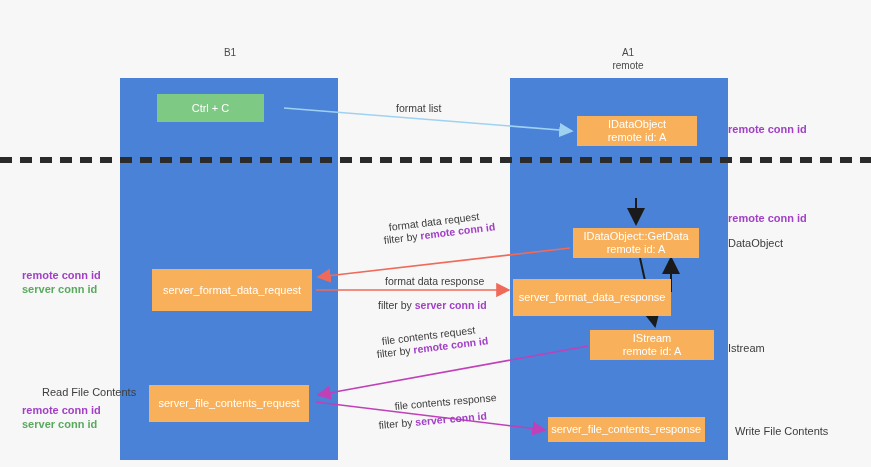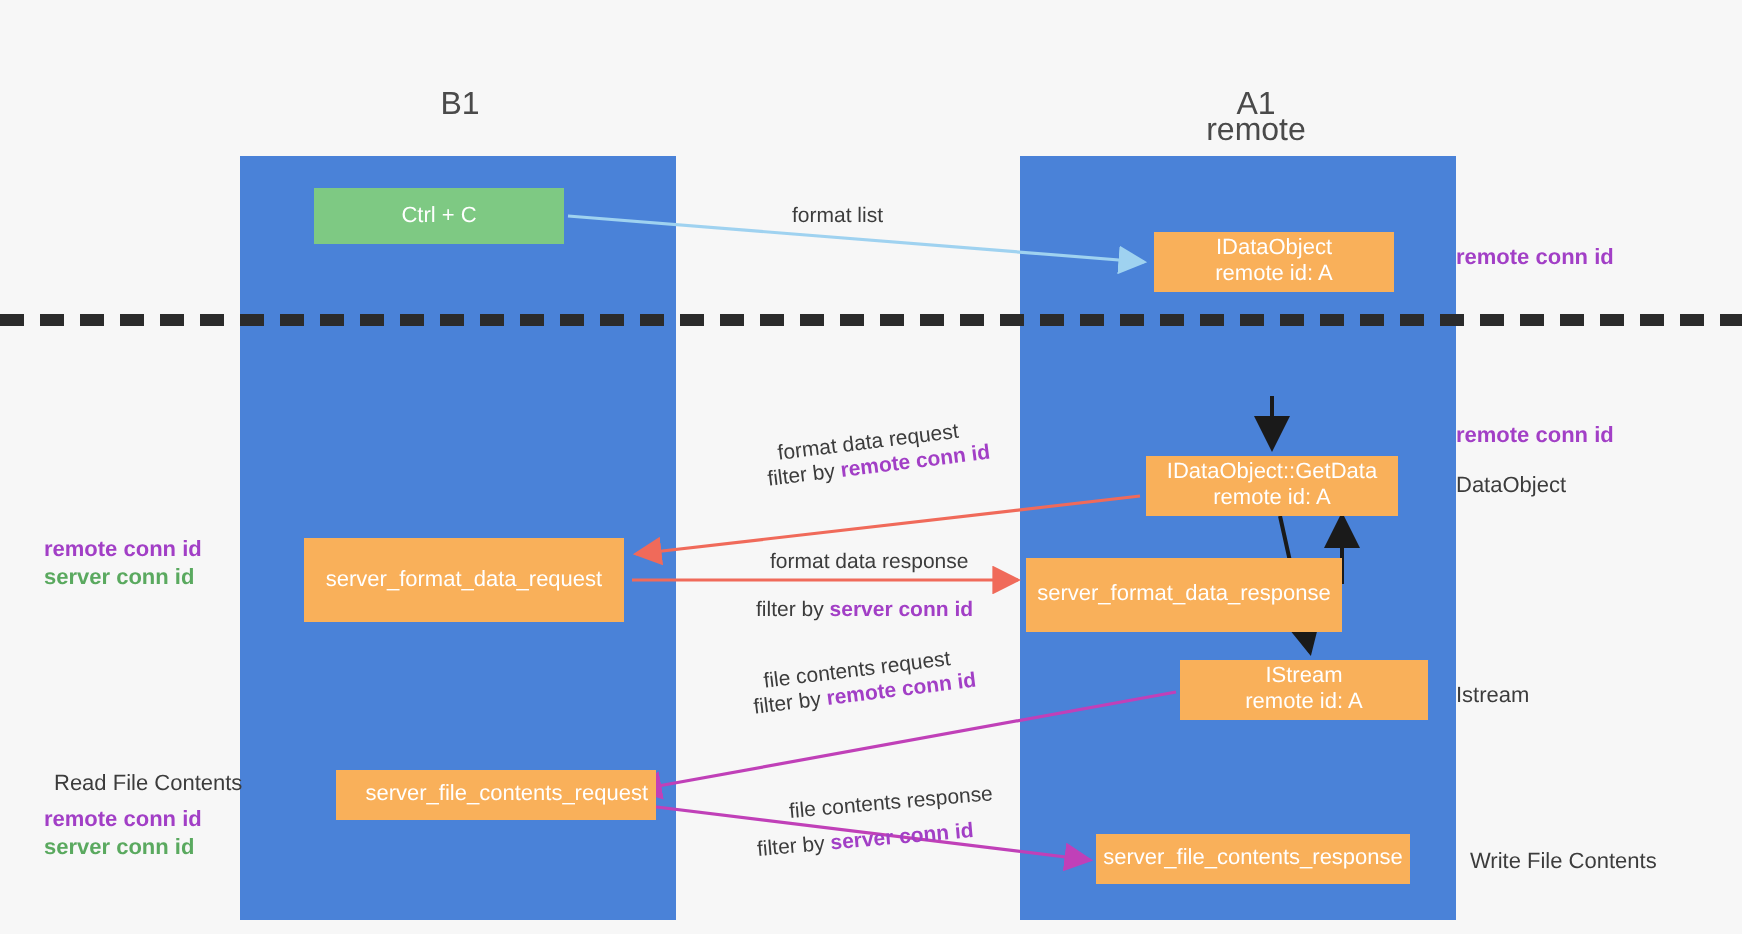--- a/index.html
+++ b/index.html
@@ -3,43 +3,43 @@
 <meta charset="utf-8">
 <style>
   html,body{margin:0;padding:0;background:#f7f7f7;}
   body{width:871px;height:467px;position:relative;overflow:hidden;
        font-family:"Liberation Sans","DejaVu Sans",sans-serif;color:#404040;}
   #stage{position:absolute;inset:0;}
 
   .title{position:absolute;left:0;top:5px;width:871px;text-align:center;
          font-size:15px;line-height:19px;color:#3c3c3c;}
 
-  .colhdr{position:absolute;text-align:center;font-size:16px;line-height:13px;color:#4a4a4a;}
+  .colhdr{position:absolute;text-align:center;font-size:10px;line-height:13px;color:#4a4a4a;}
   #hdr-b1{left:150px;top:46px;width:160px;}
   #hdr-a1{left:548px;top:46px;width:160px;}
 
   .lane{position:absolute;background:#4a82d8;}
   #lane-b1{left:120px;top:78px;width:218px;height:382px;}
   #lane-a1{left:510px;top:78px;width:218px;height:382px;}
 
   .node{position:absolute;display:flex;flex-direction:column;align-items:center;
         justify-content:center;color:#ffffff;text-align:center;
         font-size:11px;line-height:13px;box-sizing:border-box;padding:2px 4px;}
   .green{background:#7ec983;}
   .orange{background:#f9b05a;}
 
-  #n-ctrlc{left:157px;top:94px;width:125px;height:28px;}
+  #n-ctrlc{left:157px;top:94px;width:107px;height:28px;}
   #n-idataobject{left:577px;top:116px;width:120px;height:30px;}
   #n-ctrlv{left:577px;top:172px;width:118px;height:26px;}
   #n-getdata{left:573px;top:228px;width:126px;height:30px;}
   #n-sfdreq{left:152px;top:269px;width:160px;height:42px;}
   #n-sfdresp{left:513px;top:279px;width:158px;height:37px;}
   #n-istream{left:590px;top:330px;width:124px;height:30px;}
-  #n-sfcreq{left:168px;top:385px;width:160px;height:25px;align-items:flex-end;}
-  #n-sfcresp{left:548px;top:417px;width:157px;height:25px;}
+  #n-sfcreq{left:149px;top:385px;width:160px;height:37px;}
+  #n-sfcresp{left:548px;top:417px;width:157px;height:25px;align-items:flex-end;}
 
   .sidelbl{position:absolute;font-size:11px;line-height:14px;}
   .purple{color:#a23fc6;font-weight:bold;}
   .greenlbl{color:#5aa95f;font-weight:bold;}
   .plain{color:#3c3c3c;}
 
   #sl-rc1{left:728px;top:122px;}
   #sl-rc2{left:728px;top:211px;}
   #sl-dataobject{left:728px;top:236px;}
   #sl-istream{left:728px;top:341px;}
@@ -179,19 +179,19 @@
   <div class="sidelbl purple" id="sl-rc2">remote conn id</div>
   <div class="sidelbl plain" id="sl-dataobject">DataObject</div>
   <div class="sidelbl plain" id="sl-istream">Istream</div>
   <div class="sidelbl plain" id="sl-write">Write File Contents</div>
 
   <div class="sidelbl" id="sl-left1">
     <div class="purple">remote conn id</div>
     <div class="greenlbl">server conn id</div>
   </div>
 
-  <div class="sidelbl plain" id="sl-read" style="top:385px;">Read File Contents</div>
+  <div class="sidelbl plain" id="sl-read" style="top:385px;margin-left:15px;">Read File Contents</div>
   <div class="sidelbl" id="sl-left2" style="top:403px;">
     <div class="purple">remote conn id</div>
     <div class="greenlbl">server conn id</div>
   </div>
 
 </div>
 
 </body></html>

